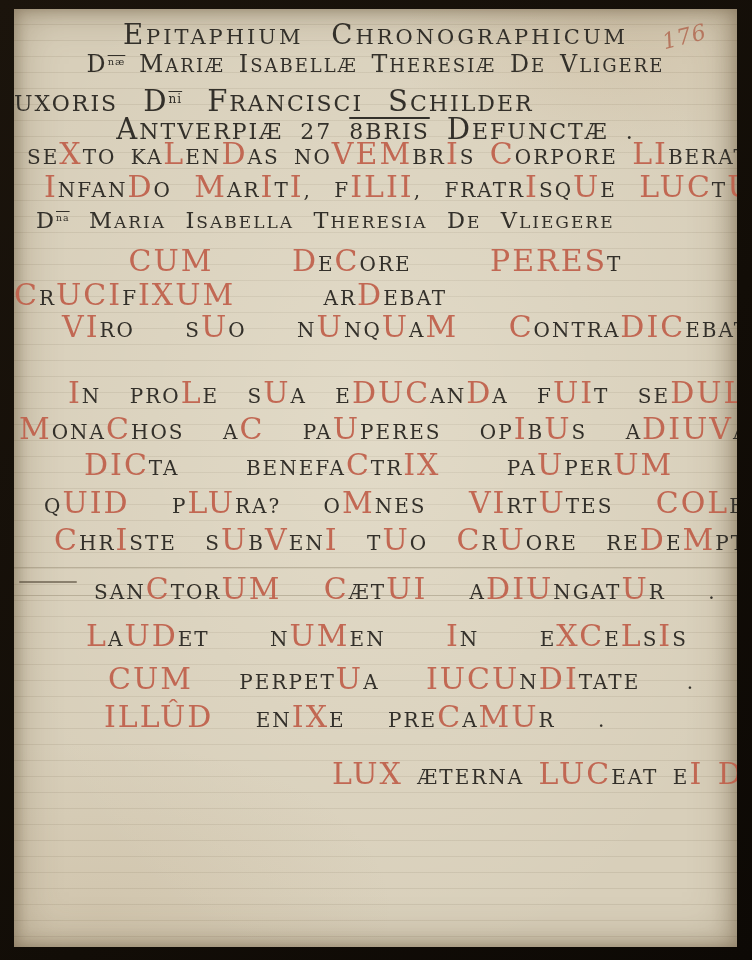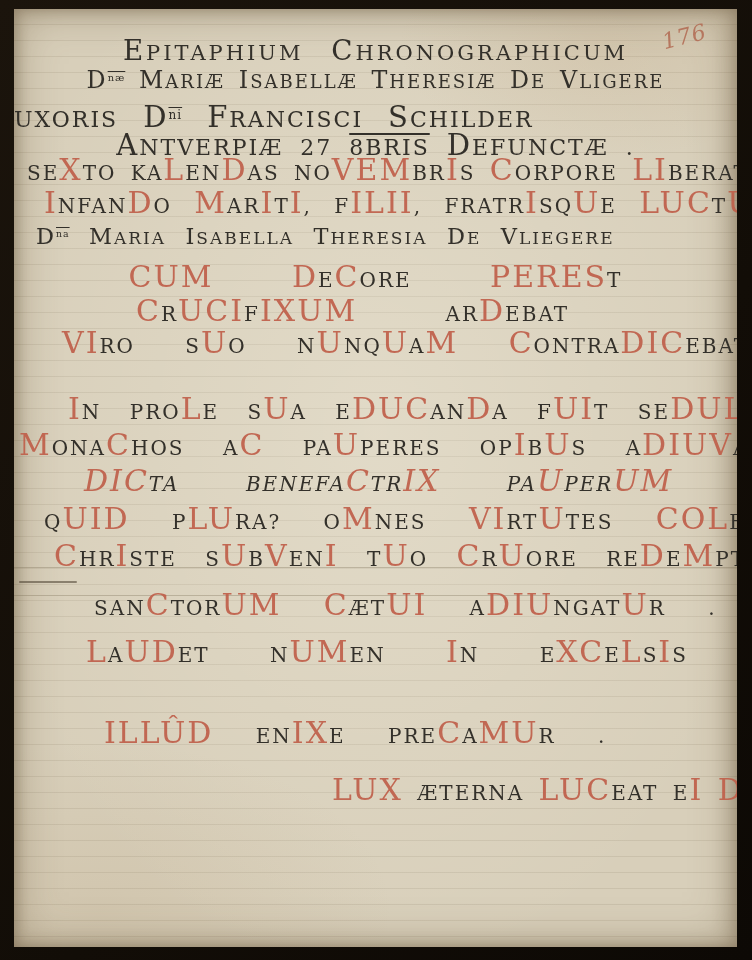--- a/index.html
+++ b/index.html
@@ -13,42 +13,42 @@
     position:absolute;left:14px;top:9px;right:15px;bottom:13px;
     background-color:#d8cfba;
     background-image:
       radial-gradient(ellipse 300px 160px at 82% 4%, rgba(176,140,96,0.14), transparent 70%),
       radial-gradient(ellipse 420px 240px at 12% 96%, rgba(160,130,90,0.12), transparent 70%),
       radial-gradient(ellipse 500px 700px at 50% 45%, rgba(255,252,240,0.25), transparent 80%),
       repeating-linear-gradient(to bottom, transparent 0px, transparent 15px, rgba(134,120,95,0.16) 15px, rgba(134,120,95,0.16) 16px);
     box-shadow: inset 0 0 46px rgba(92,70,40,0.38), inset -6px 0 18px rgba(80,60,35,0.25), inset 4px 0 12px rgba(80,60,35,0.2);
     overflow:hidden;
   }
-  .content{position:absolute;inset:0;margin-top:16px;}
+  .content{position:absolute;inset:0;}
   .line{position:absolute;white-space:nowrap;line-height:1;font-size:20px;letter-spacing:2px;color:#33302a;}
   .seg-b{color:#33302a;}
   .seg-B{color:#33302a;font-size:1.32em;}
   .seg-r{color:#c0604b;font-size:1.5em;opacity:.93;}
   .seg-s{color:#33302a;font-size:0.55em;vertical-align:super;text-decoration:overline;letter-spacing:1px;}
   .seg-o{color:#33302a;text-decoration:overline;}
   
   .line-1{top:12px;left:0;width:100%;text-align:center;font-size:21px;word-spacing:18px;letter-spacing:3px;}
   .line-2{top:44px;left:0;width:100%;text-align:center;font-size:18px;word-spacing:6px;}
   .line-3{top:78px;left:0;width:100%;text-align:left;font-size:22px;word-spacing:16px;}
   .line-4{top:106px;left:0;width:100%;text-align:center;box-sizing:border-box;font-size:22px;word-spacing:8px;}
   .line-5{top:130px;left:13px;word-spacing:6px;}
   .line-6{top:163px;left:30px;word-spacing:14px;}
   .line-7{top:200px;left:22px;font-size:17px;word-spacing:12px;}
   .line-8{top:237px;left:0;width:100%;text-align:center;word-spacing:70px;}
-  .line-9{top:271px;left:0;width:100%;text-align:center;padding-right:46px;box-sizing:border-box;word-spacing:80px;}
+  .line-9{top:271px;left:0;width:100%;text-align:left;padding-right:46px;box-sizing:border-box;word-spacing:80px;}
   .line-10{top:303px;left:48px;word-spacing:42px;}
   .line-11{top:336px;left:94px;word-spacing:58px;}
   .line-12{top:369px;left:54px;word-spacing:20px;}
   .line-13{top:405px;left:5px;word-spacing:30px;}
-  .line-14{top:441px;left:70px;word-spacing:58px;font-style:italic;}
+  .line-14{top:441px;left:70px;word-spacing:58px;}
   .line-15{top:479px;left:30px;word-spacing:34px;}
   .line-16{top:516px;left:40px;word-spacing:20px;}
   .line-17{top:565px;left:80px;word-spacing:34px;}
   .line-18{top:612px;left:72px;word-spacing:52px;}
   .line-19{top:655px;left:94px;word-spacing:38px;}
   .line-20{top:693px;left:90px;word-spacing:34px;}
   .line-21{top:750px;left:318px;word-spacing:6px;}
   .page-number{
     position:absolute;top:15px;left:648px;
     font-size:22px;font-style:italic;color:#b26a52;
@@ -80,16 +80,17 @@
       <div class="line line-8"><span class="seg-r">CUM</span><span class="seg-b"> </span><span class="seg-r">D</span><span class="seg-b">E</span><span class="seg-r">C</span><span class="seg-b">ORE </span><span class="seg-r">PERES</span><span class="seg-b">T</span></div>
       <div class="line line-9"><span class="seg-r">C</span><span class="seg-b">R</span><span class="seg-r">UCI</span><span class="seg-b">F</span><span class="seg-r">IXUM</span><span class="seg-b"> AR</span><span class="seg-r">D</span><span class="seg-b">EBAT</span></div>
       <div class="line line-10"><span class="seg-r">VI</span><span class="seg-b">RO </span><span class="seg-b">S</span><span class="seg-r">U</span><span class="seg-b">O </span><span class="seg-b">N</span><span class="seg-r">U</span><span class="seg-b">NQ</span><span class="seg-r">U</span><span class="seg-b">A</span><span class="seg-r">M</span><span class="seg-b"> </span><span class="seg-r">C</span><span class="seg-b">ONTRA</span><span class="seg-r">DIC</span><span class="seg-b">EBAT</span></div>
       <div class="line line-12"><span class="seg-r">I</span><span class="seg-b">N </span><span class="seg-b">PRO</span><span class="seg-r">L</span><span class="seg-b">E </span><span class="seg-b">S</span><span class="seg-r">U</span><span class="seg-b">A </span><span class="seg-b">E</span><span class="seg-r">DUC</span><span class="seg-b">AN</span><span class="seg-r">D</span><span class="seg-b">A </span><span class="seg-b">F</span><span class="seg-r">UI</span><span class="seg-b">T </span><span class="seg-b">SE</span><span class="seg-r">DUL</span></div>
       <div class="line line-13"><span class="seg-r">M</span><span class="seg-b">ONA</span><span class="seg-r">C</span><span class="seg-b">HOS </span><span class="seg-b">A</span><span class="seg-r">C</span><span class="seg-b"> PA</span><span class="seg-r">U</span><span class="seg-b">PERES </span><span class="seg-b">OP</span><span class="seg-r">I</span><span class="seg-b">B</span><span class="seg-r">U</span><span class="seg-b">S </span><span class="seg-b">A</span><span class="seg-r">DIUV</span><span class="seg-b">ABAT</span></div>
       <div class="line line-14"><span class="seg-r">DIC</span><span class="seg-b">TA </span><span class="seg-b">BENEFA</span><span class="seg-r">C</span><span class="seg-b">TR</span><span class="seg-r">IX</span><span class="seg-b"> PA</span><span class="seg-r">U</span><span class="seg-b">PER</span><span class="seg-r">UM</span></div>
       <div class="line line-15"><span class="seg-b">Q</span><span class="seg-r">UID</span><span class="seg-b"> P</span><span class="seg-r">LU</span><span class="seg-b">RA? </span><span class="seg-b">O</span><span class="seg-r">M</span><span class="seg-b">NES </span><span class="seg-r">VI</span><span class="seg-b">RT</span><span class="seg-r">U</span><span class="seg-b">TES </span><span class="seg-r">COL</span><span class="seg-b">EBAT </span></div>
       <div class="line line-16"><span class="seg-r">C</span><span class="seg-b">HR</span><span class="seg-r">I</span><span class="seg-b">STE </span><span class="seg-b">S</span><span class="seg-r">U</span><span class="seg-b">B</span><span class="seg-r">V</span><span class="seg-b">EN</span><span class="seg-r">I</span><span class="seg-b"> T</span><span class="seg-r">U</span><span class="seg-b">O </span><span class="seg-r">C</span><span class="seg-b">R</span><span class="seg-r">U</span><span class="seg-b">ORE </span><span class="seg-b">RE</span><span class="seg-r">D</span><span class="seg-b">E</span><span class="seg-r">M</span><span class="seg-b">PTÆ </span></div>
       <div class="line line-17"><span class="seg-b">SAN</span><span class="seg-r">C</span><span class="seg-b">TOR</span><span class="seg-r">UM</span><span class="seg-b"> </span><span class="seg-r">C</span><span class="seg-b">ÆT</span><span class="seg-r">UI</span><span class="seg-b"> A</span><span class="seg-r">DIU</span><span class="seg-b">NGAT</span><span class="seg-r">U</span><span class="seg-b">R </span><span class="seg-b">.</span></div>
       <div class="line line-18"><span class="seg-r">L</span><span class="seg-b">A</span><span class="seg-r">UD</span><span class="seg-b">ET </span><span class="seg-b">N</span><span class="seg-r">UM</span><span class="seg-b">EN </span><span class="seg-r">I</span><span class="seg-b">N </span><span class="seg-b">E</span><span class="seg-r">XC</span><span class="seg-b">E</span><span class="seg-r">L</span><span class="seg-b">S</span><span class="seg-r">I</span><span class="seg-b">S</span></div>
+      <div class="line line-19"><span class="seg-r">CUM</span><span class="seg-b"> </span><span class="seg-b">PERPET</span><span class="seg-r">U</span><span class="seg-b">A </span><span class="seg-r">IUCU</span><span class="seg-b">N</span><span class="seg-r">DI</span><span class="seg-b">TATE </span><span class="seg-b">.</span></div>
       <div class="line line-21"><span class="seg-r">LUX</span><span class="seg-b"> </span><span class="seg-b">ÆTERNA </span><span class="seg-r">LUC</span><span class="seg-b">EAT </span><span class="seg-b">E</span><span class="seg-r">I</span><span class="seg-b"> </span><span class="seg-r">D</span></div>
       <div class="line line-20"><span class="seg-r">ILLÛD</span><span class="seg-b"> </span><span class="seg-b">EN</span><span class="seg-r">IX</span><span class="seg-b">E </span><span class="seg-b">PRE</span><span class="seg-r">C</span><span class="seg-b">A</span><span class="seg-r">MU</span><span class="seg-b">R </span><span class="seg-b">.</span></div>
     </div>
 </div>
 
 </body></html>

